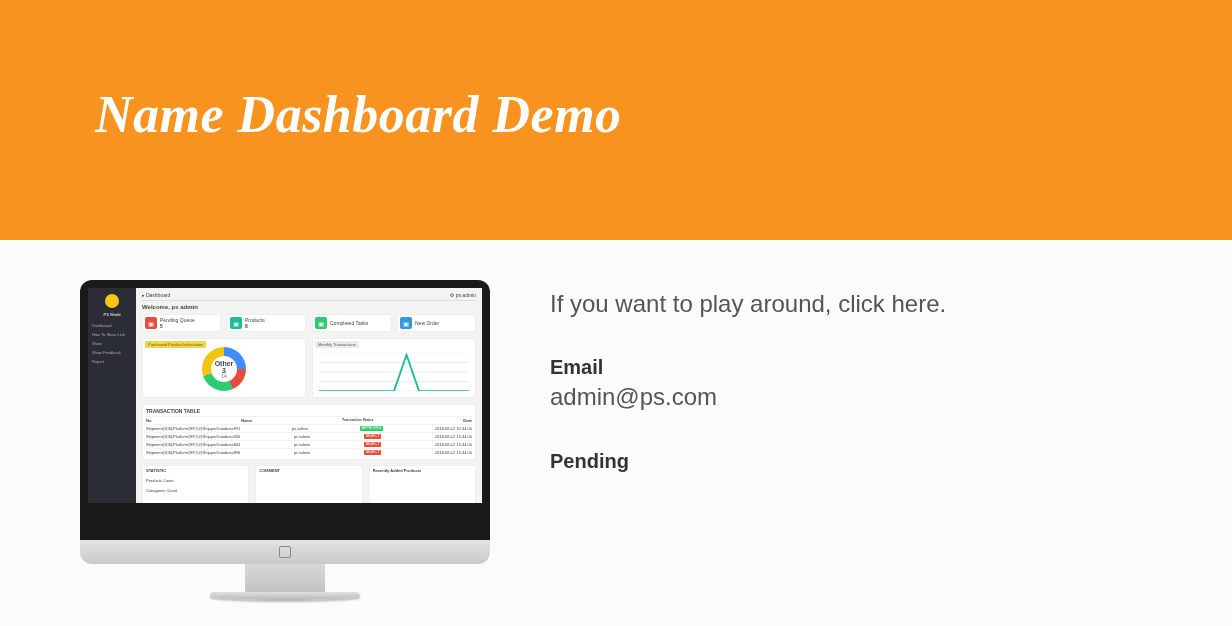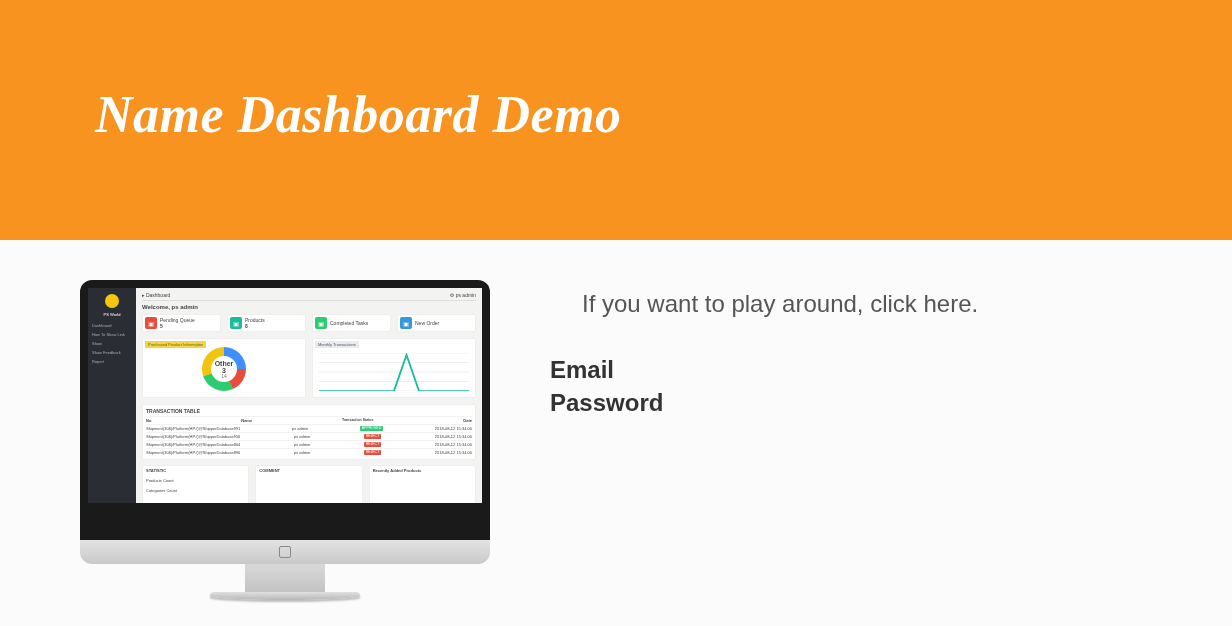--- a/index.html
+++ b/index.html
@@ -167,23 +167,23 @@
     }
 
     
     .info {
       flex:1;
       padding-top:8px;
       font-size:24px;
       color:#555;
       line-height:1.35;
     }
-    .info .prompt { margin-bottom:34px;margin-left:32px; }
+    .info .prompt { margin-bottom:34px; }
     .info .field-label {
-      font-weight:700;color:#333;font-size:24px;
+      font-weight:700;color:#333;font-size:20px;
     }
     .info .field-value {
       font-size:24px;color:#555;margin-bottom:34px;
     }
   </style>
 </head>
 <body>
 
 <div class="hero">
   <div class="hero-title">Name Dashboard Demo</div>
@@ -312,17 +312,18 @@
     </div>
     <div class="imac-chin"></div>
     <div class="imac-stand-top"></div>
     <div class="imac-stand-base"></div>
   </div>
 
   <div class="info">
     <div class="prompt">If you want to play around, click here.</div>
 
     <div class="field-label">Email</div>
-
-    <div class="field-label">Password</div>
+    <div class="field-value">admin@ps.com</div>
+
+    <div class="field-label">Pending</div>
   </div>
 
 </div>
 
 </body></html>

